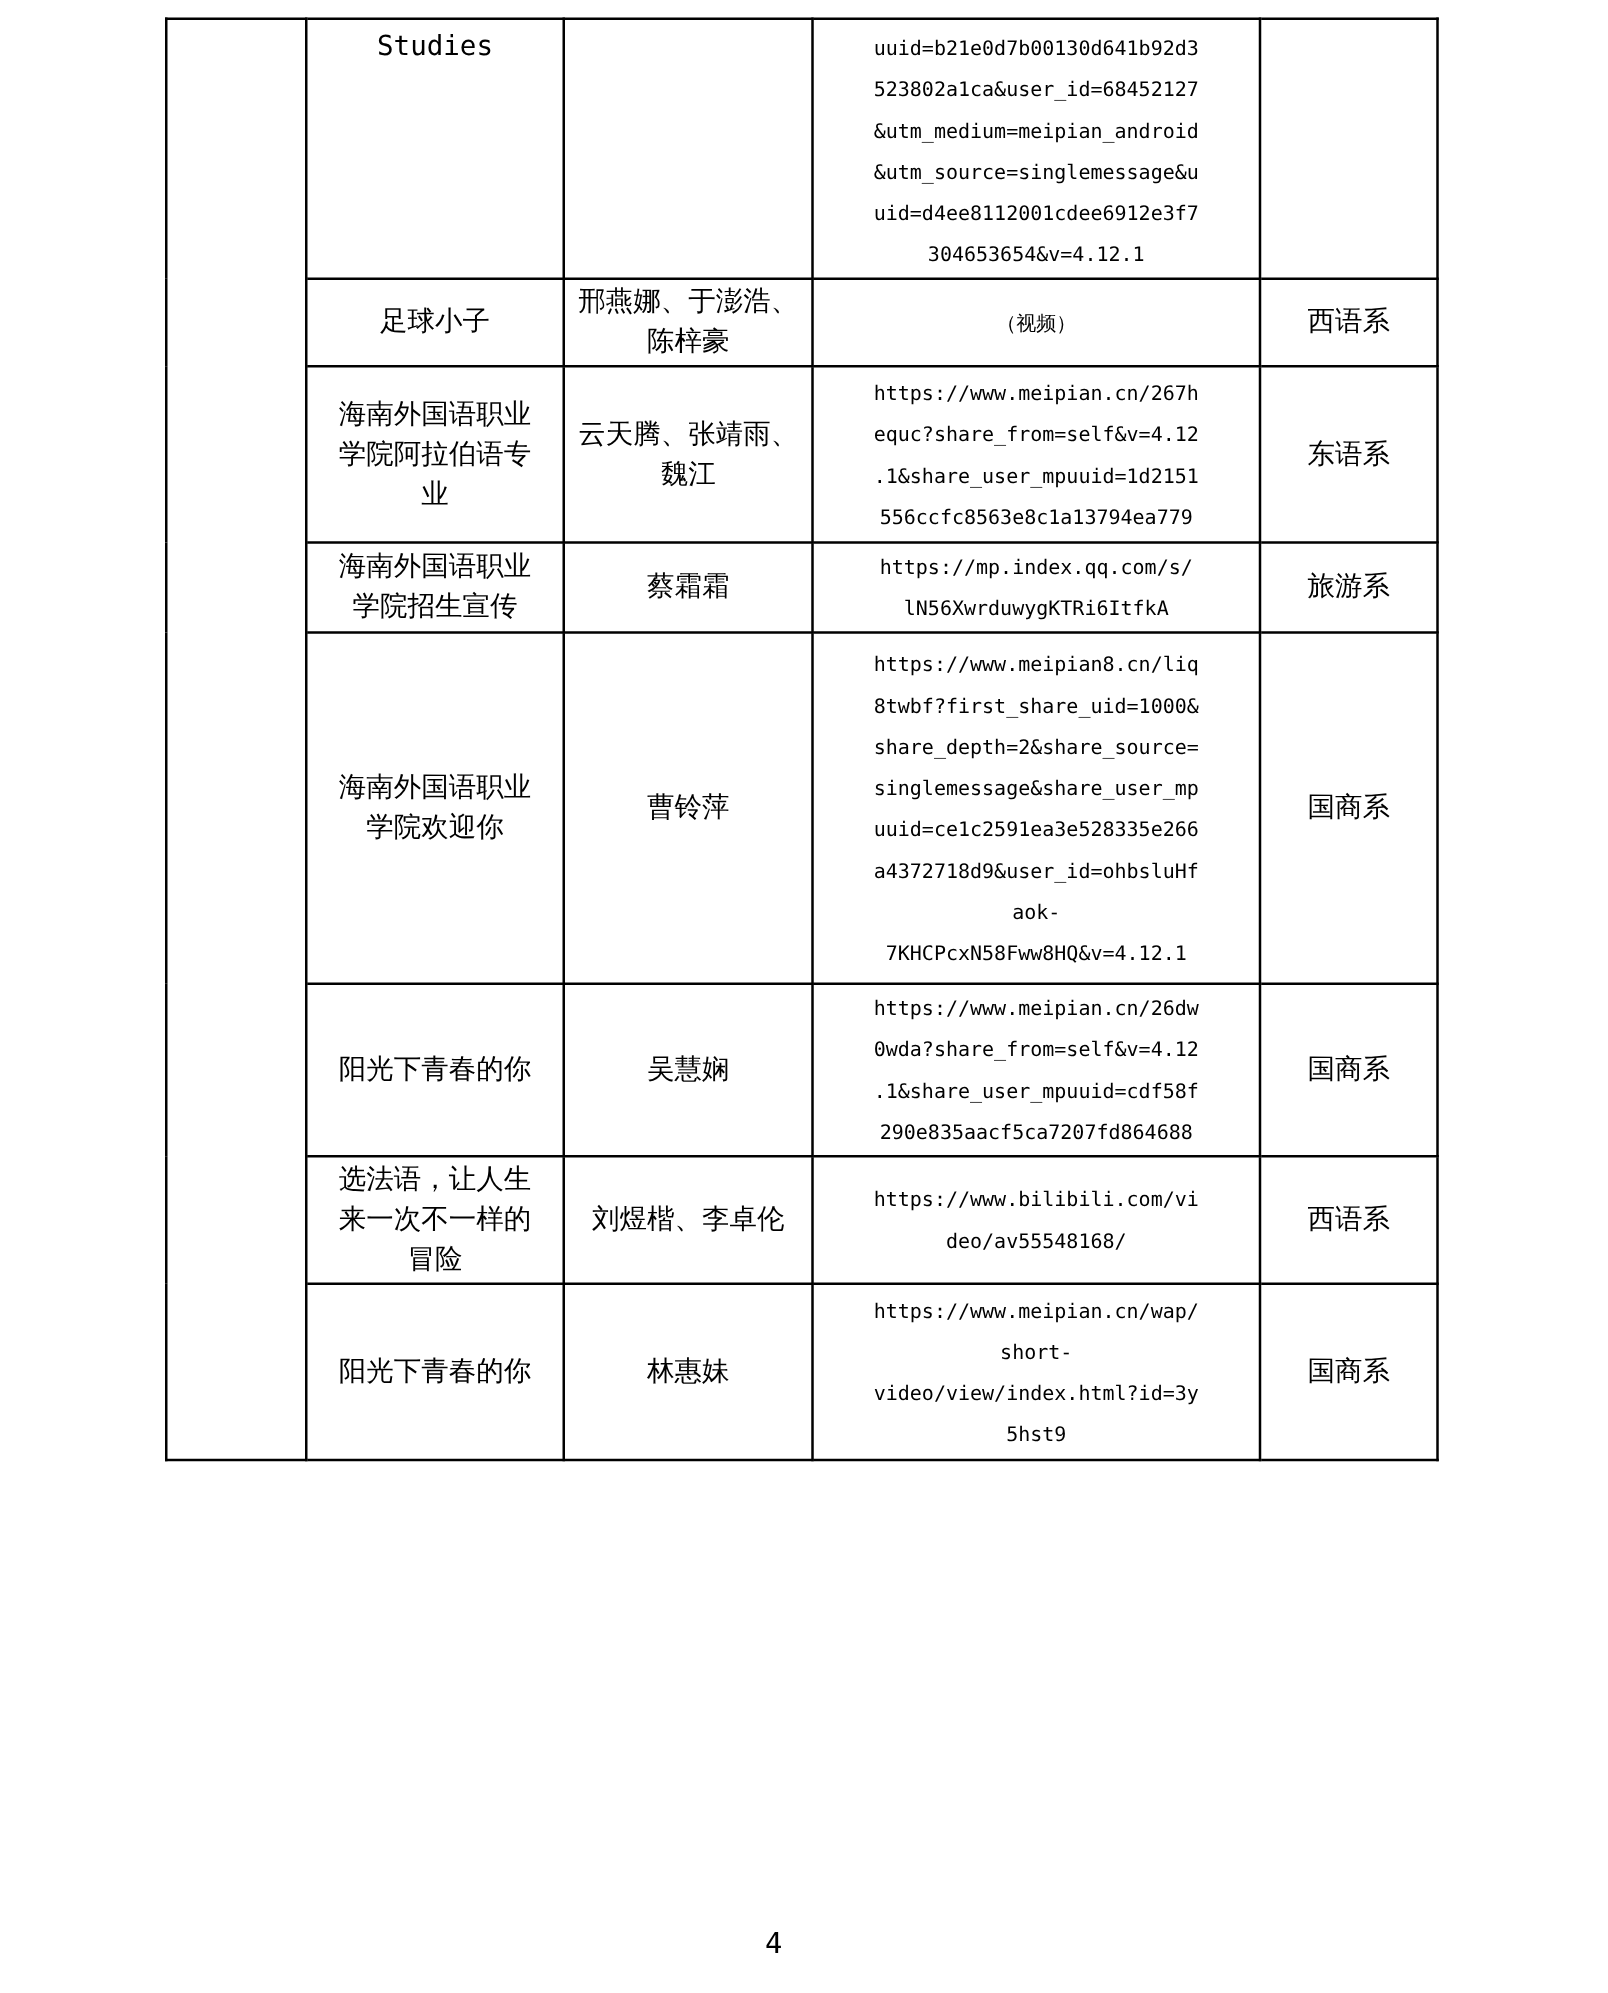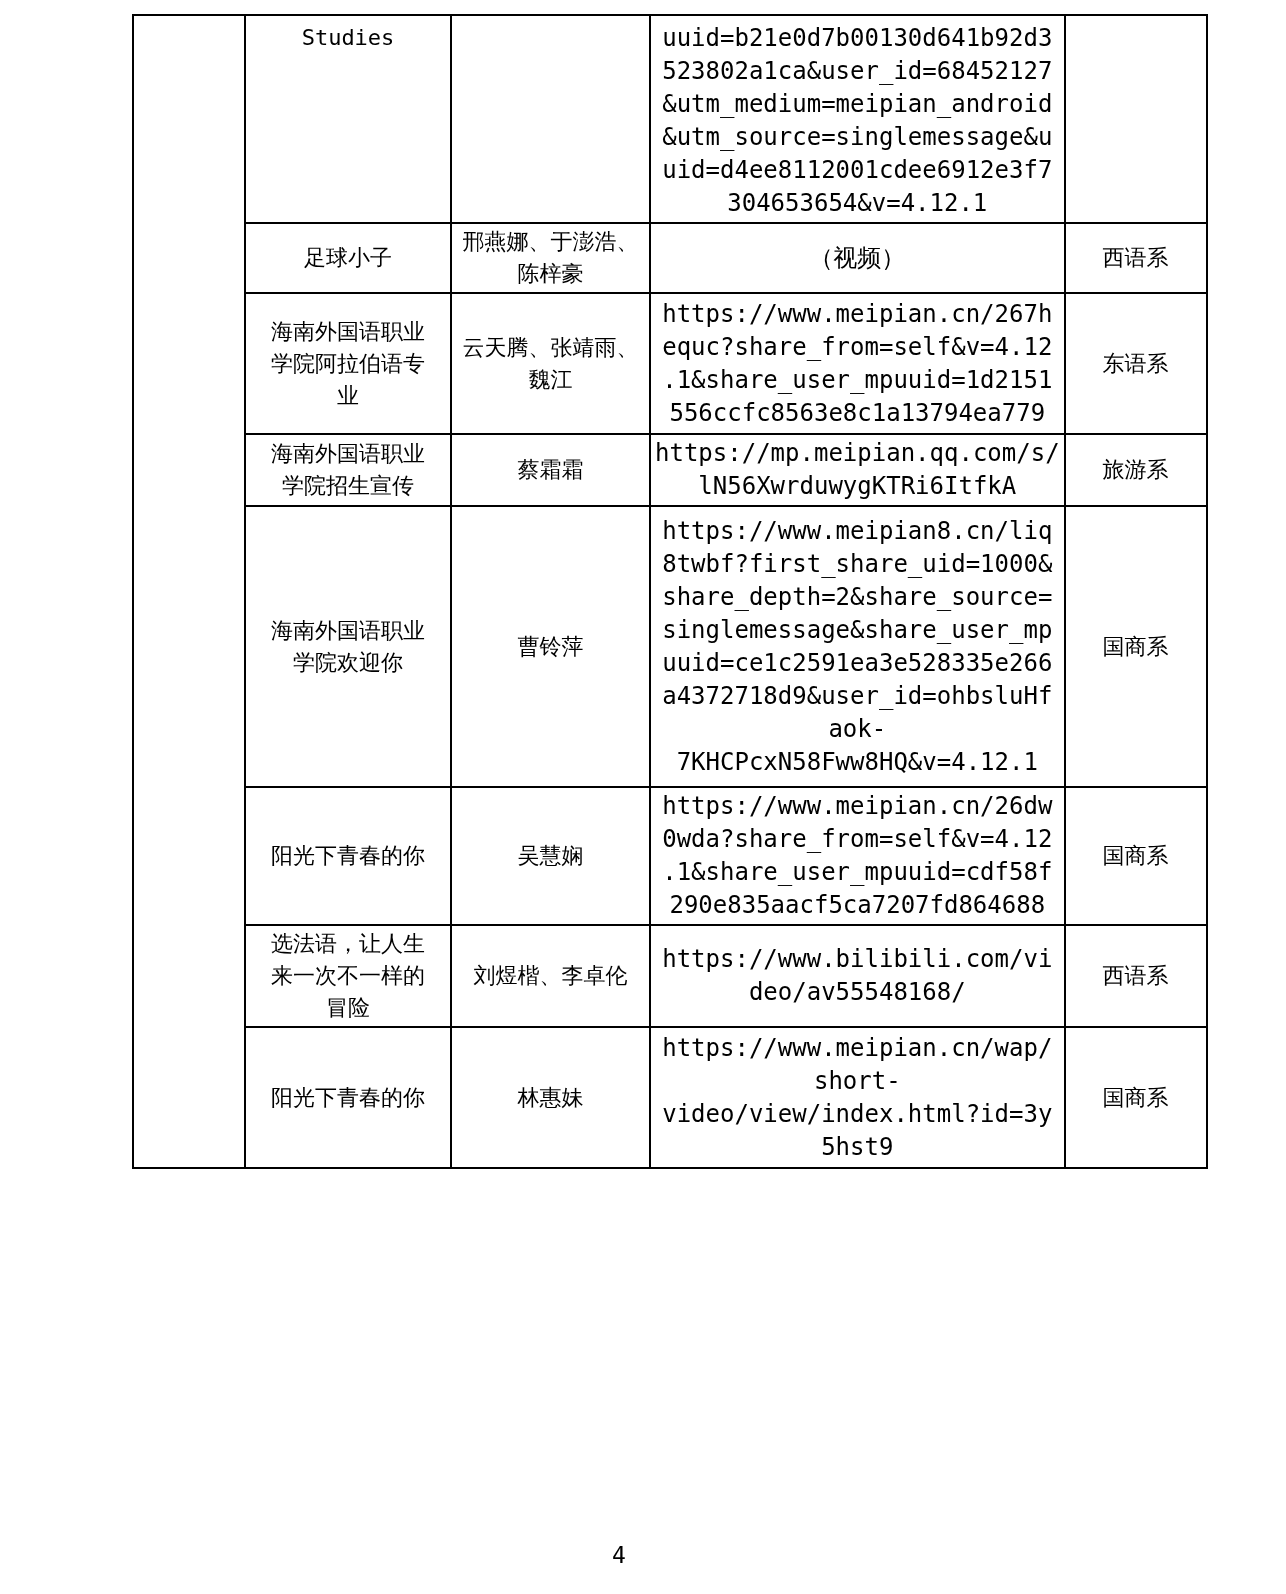--- a/index.html
+++ b/index.html
@@ -42,21 +42,21 @@
   tr.r4 { height: 281px; }
   tr.r5 { height: 137px; }
   tr.r6 { height: 88px; }
   tr.r7 { height: 141px; }
 
   td.cell-title, td.cell-auth, td.cell-dept, td.cell-cat {
     font-size: 22px;
     line-height: 32px;
   }
   td.cell-link {
-    font-size: 24px;
+    font-size: 16px;
     line-height: 33px;
     font-family: "DejaVu Sans Mono", "Liberation Mono", monospace;
   }
   tr.r0 td {
     vertical-align: top;
     padding-top: 6px;
   }
   td.cell-cat { vertical-align: middle; }
 
   .page-footer {
@@ -110,21 +110,21 @@
       <td class="cell-link">https://www.meipian.cn/267h
 equc?share_from=self&amp;v=4.12
 .1&amp;share_user_mpuuid=1d2151
 556ccfc8563e8c1a13794ea779</td>
       <td class="cell-dept">东语系</td>
     </tr>
     <tr class="r3">
       <td class="cell-title">海南外国语职业
 学院招生宣传</td>
       <td class="cell-auth">蔡霜霜</td>
-      <td class="cell-link">https://mp.meipian.qq.com/s/
+      <td class="cell-link">https://mp.index.qq.com/s/
 lN56XwrduwygKTRi6ItfkA</td>
       <td class="cell-dept">旅游系</td>
     </tr>
     <tr class="r4">
       <td class="cell-title">海南外国语职业
 学院欢迎你</td>
       <td class="cell-auth">曹铃萍</td>
       <td class="cell-link">https://www.meipian8.cn/liq
 8twbf?first_share_uid=1000&amp;
 share_depth=2&amp;share_source=

